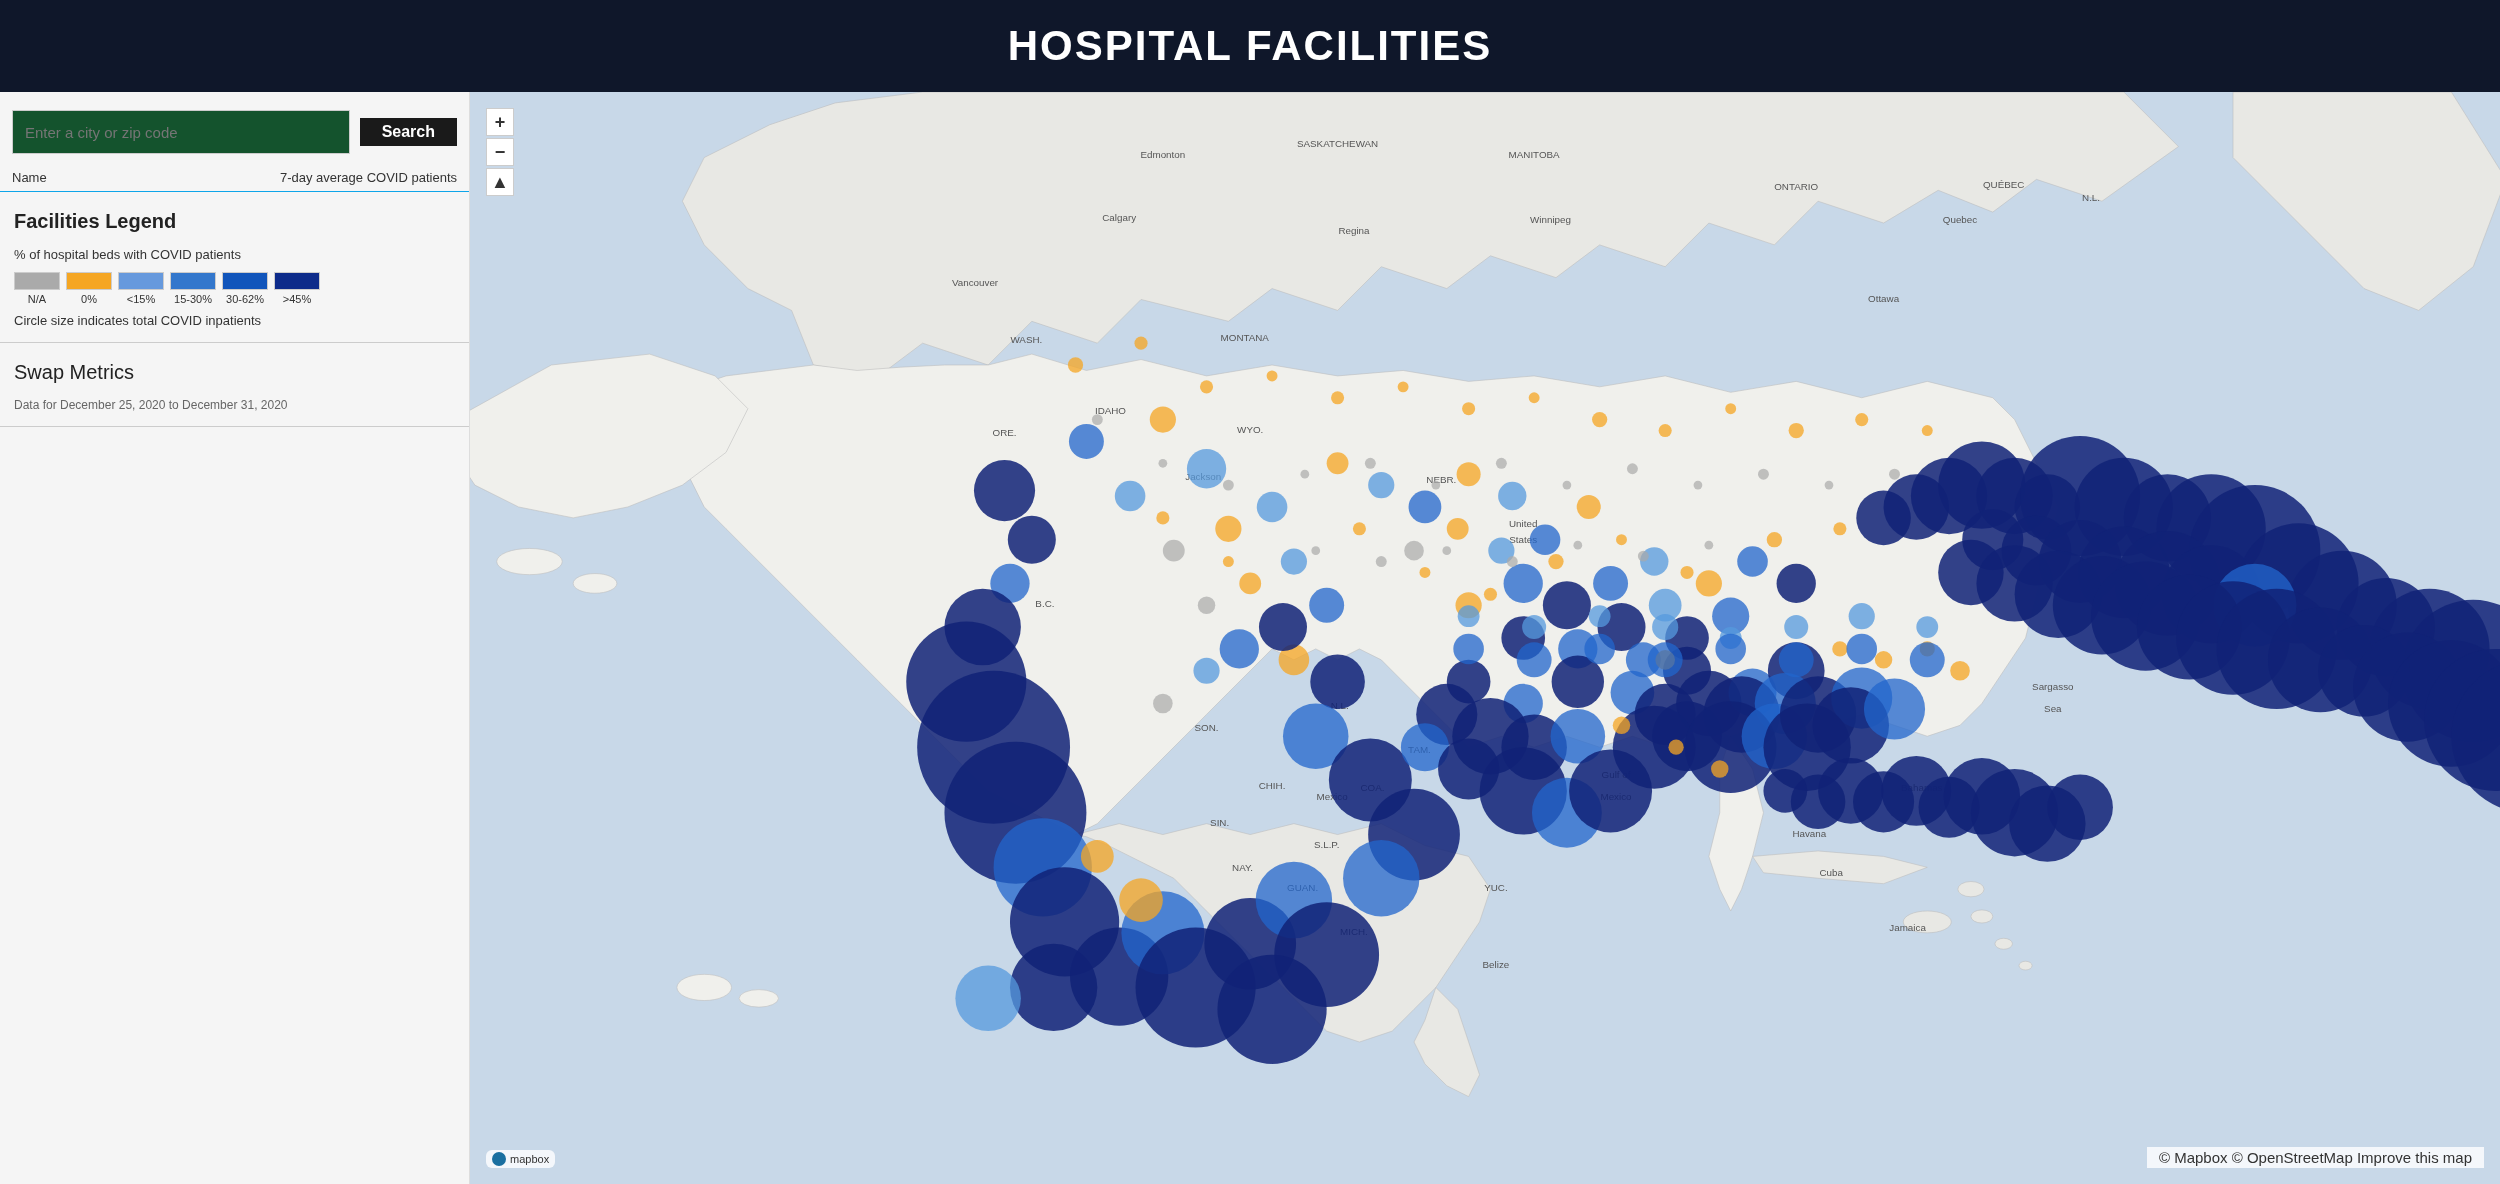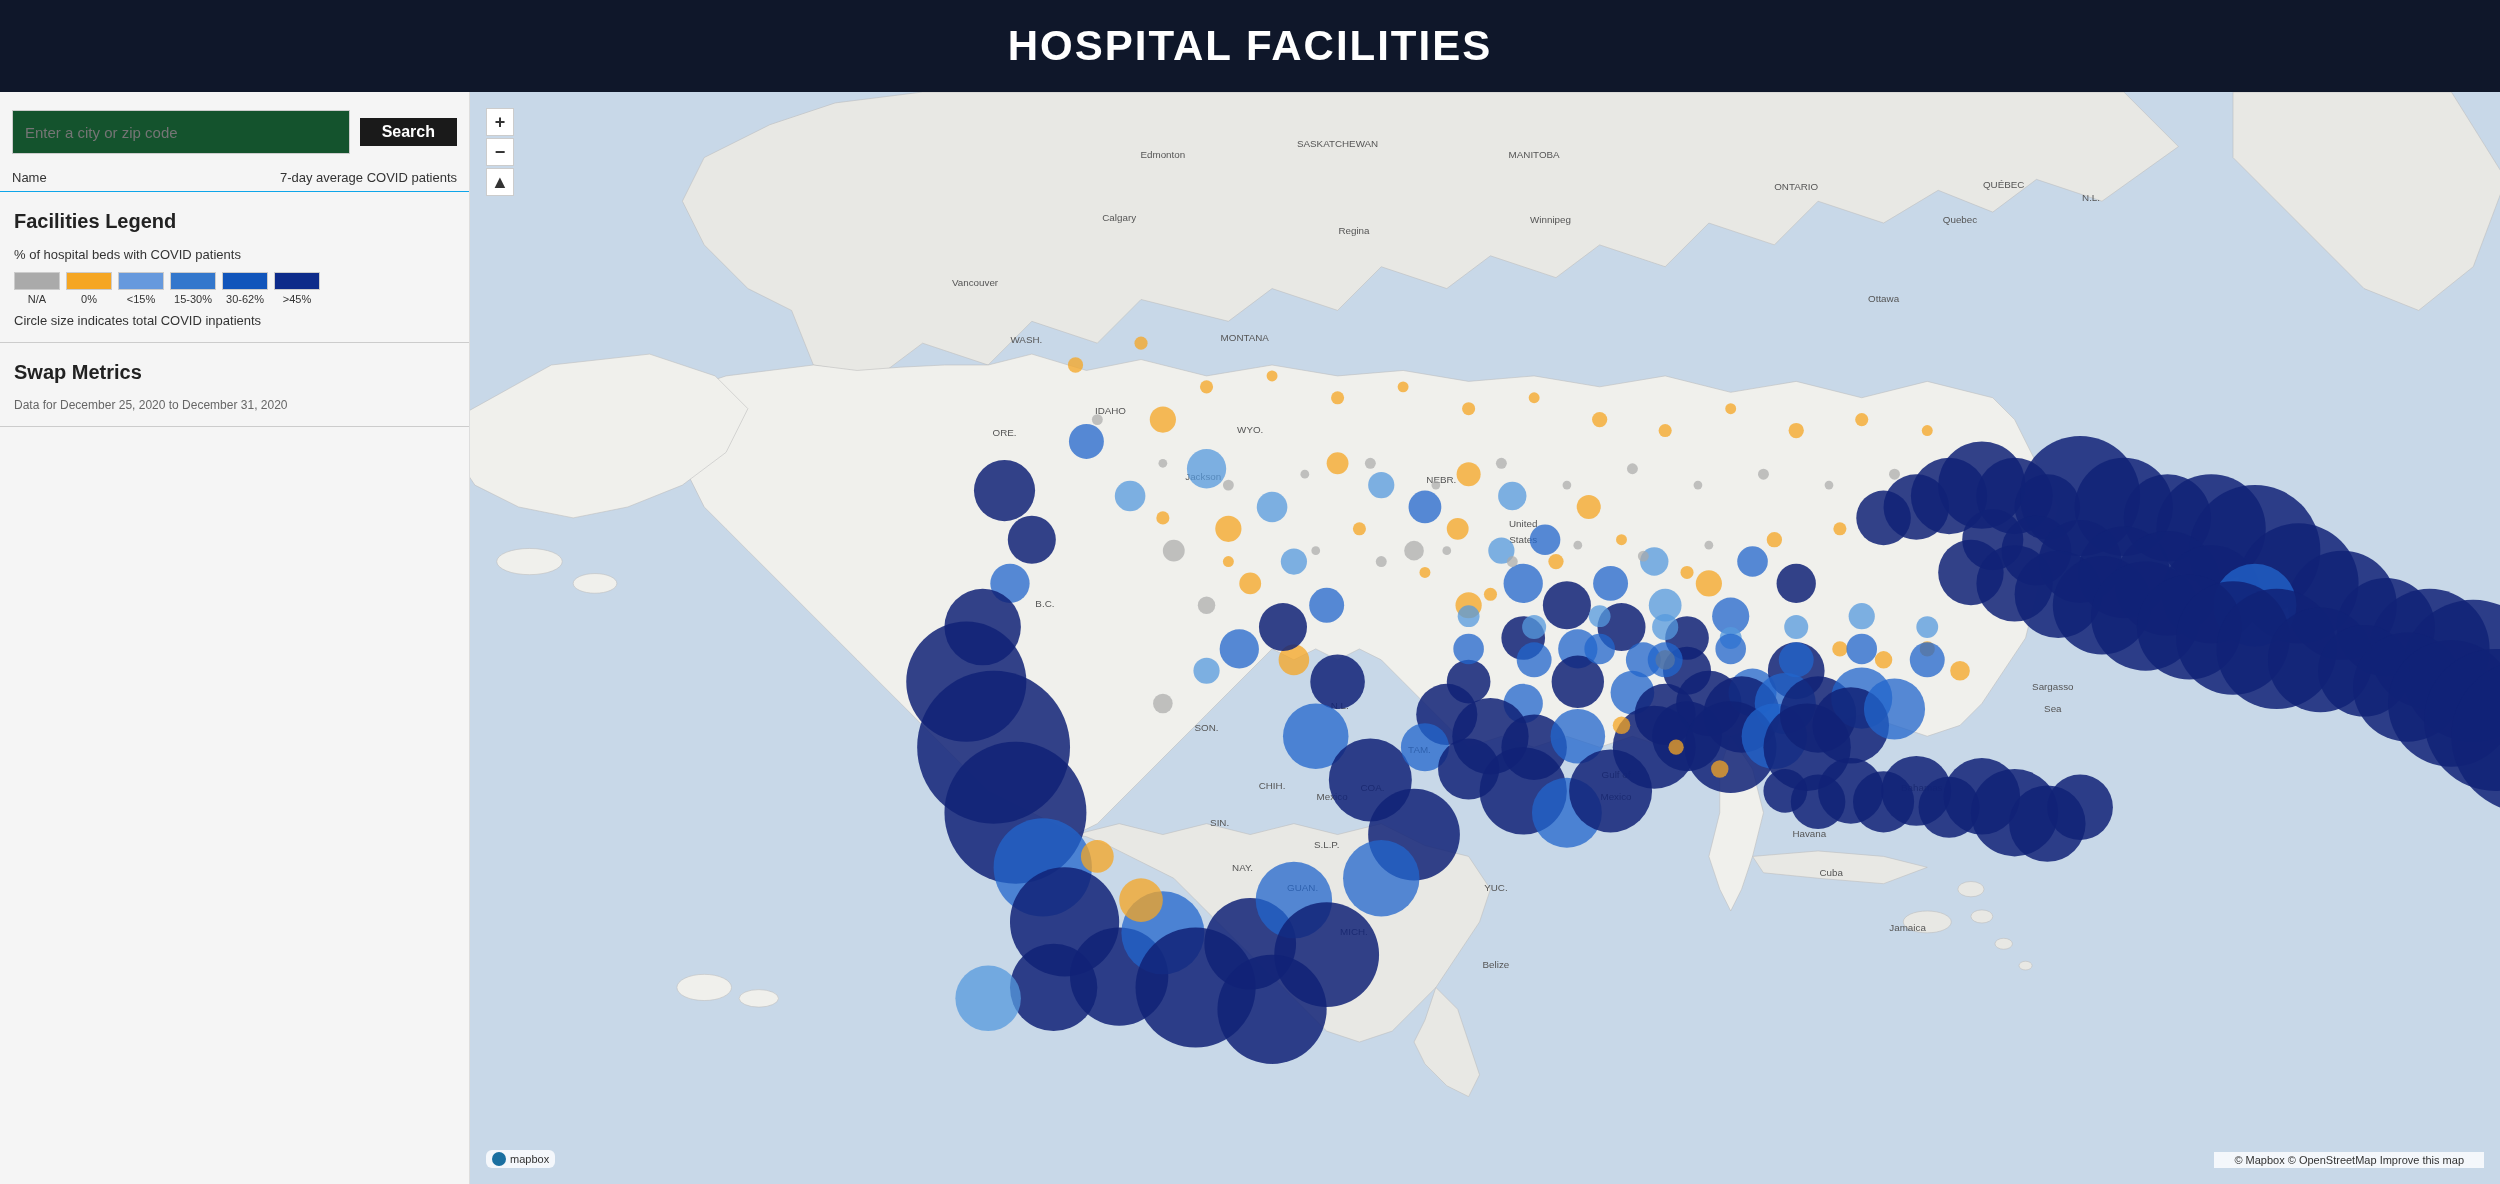--- a/index.html
+++ b/index.html
@@ -126,21 +126,21 @@
       margin-top: 6px;
     }
 
     #swap-section {
       padding: 18px 14px 14px 14px;
       border-bottom: 1px solid #ccc;
     }
 
     #swap-title {
       font-size: 20px;
-      font-weight: bold;
+      font-weight: normal;
       color: #222;
       margin-bottom: 14px;
     }
 
     #swap-buttons {
       display: flex;
       gap: 0;
       margin-bottom: 10px;
     }
 
@@ -214,24 +214,24 @@
       border-radius: 6px;
       display: flex;
       align-items: center;
       gap: 4px;
     }
 
     #map-attribution {
       position: absolute;
       bottom: 16px;
       right: 16px;
-      font-size: 11px;
+      font-size: 15px;
       color: #333;
       background: rgba(255,255,255,0.8);
-      padding: 2px 20px;
+      padding: 2px 12px;
     }
     .map-land {
       fill: #e8e8e4;
     }
     .map-us {
       fill: #f0f0ec;
       stroke: #bbb;
       stroke-width: 0.5;
     }
     .map-canada {

